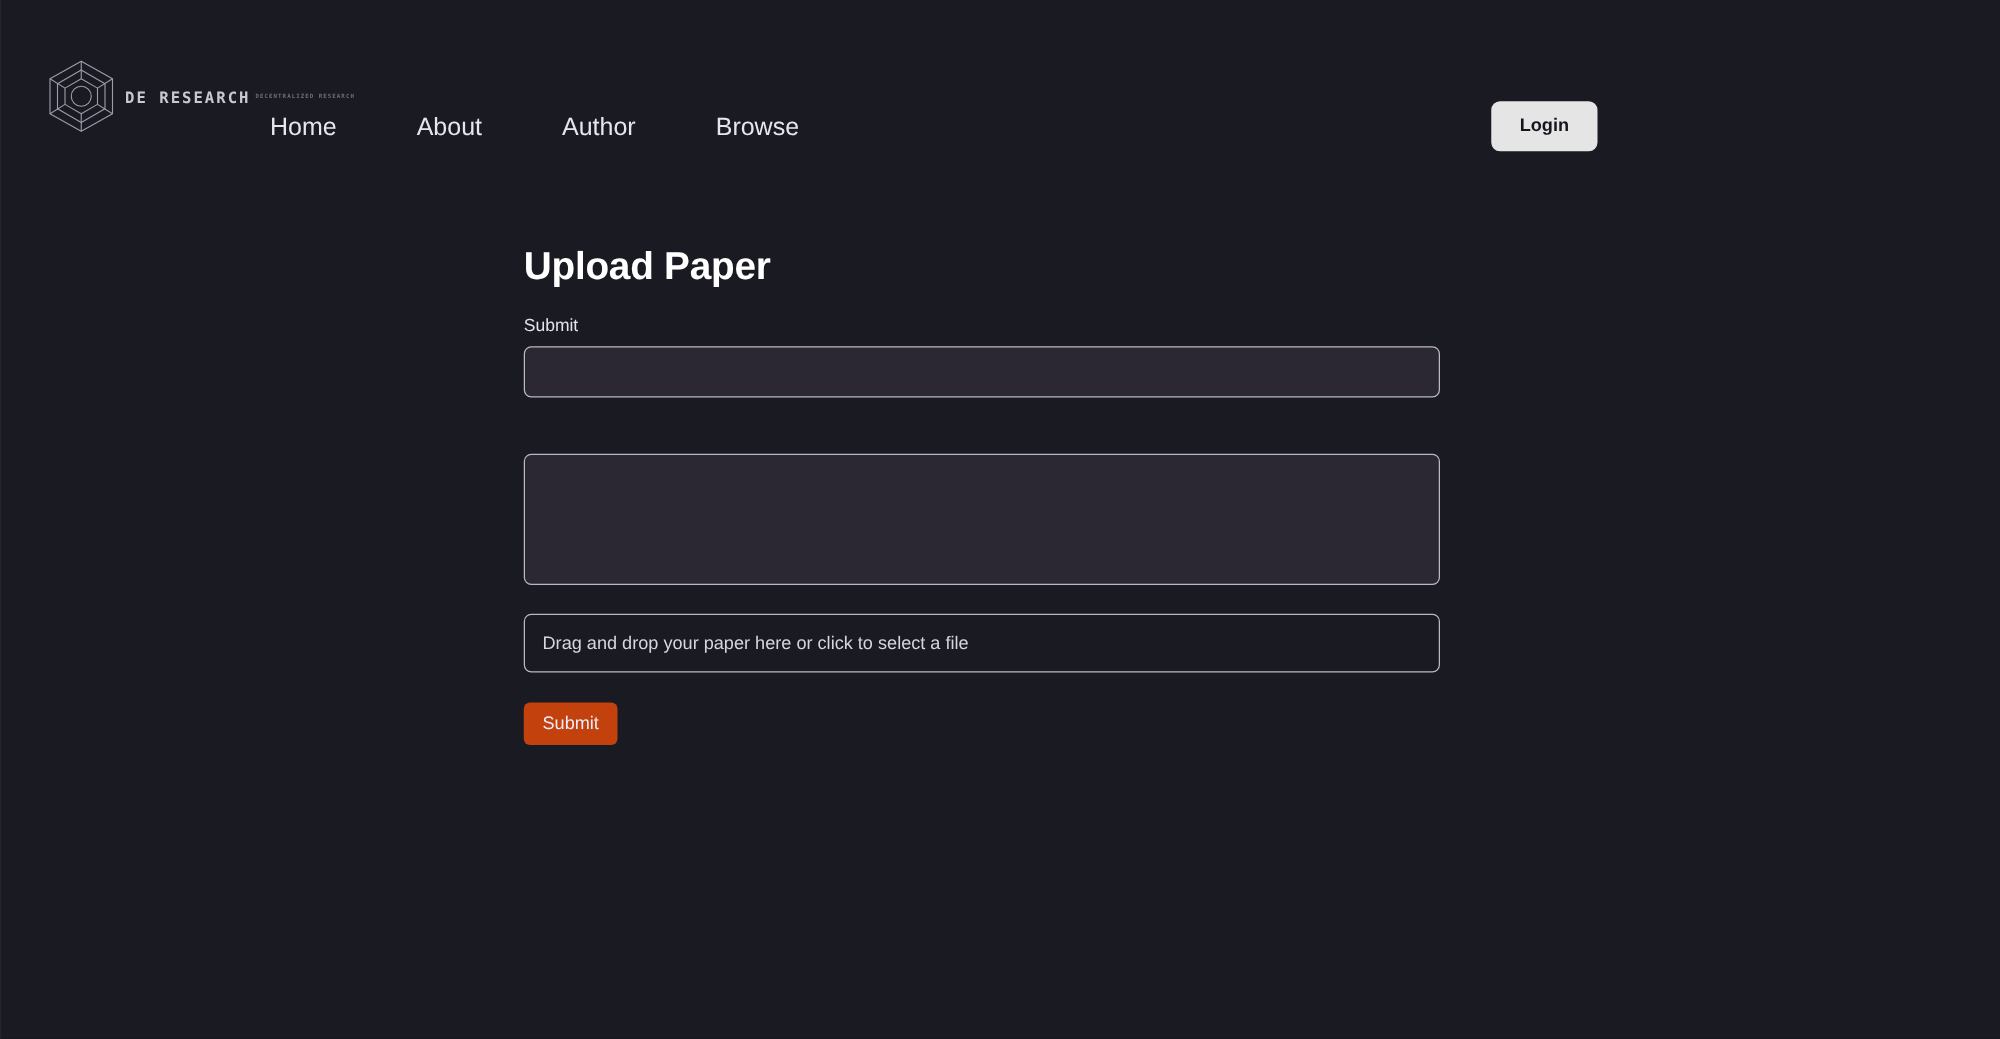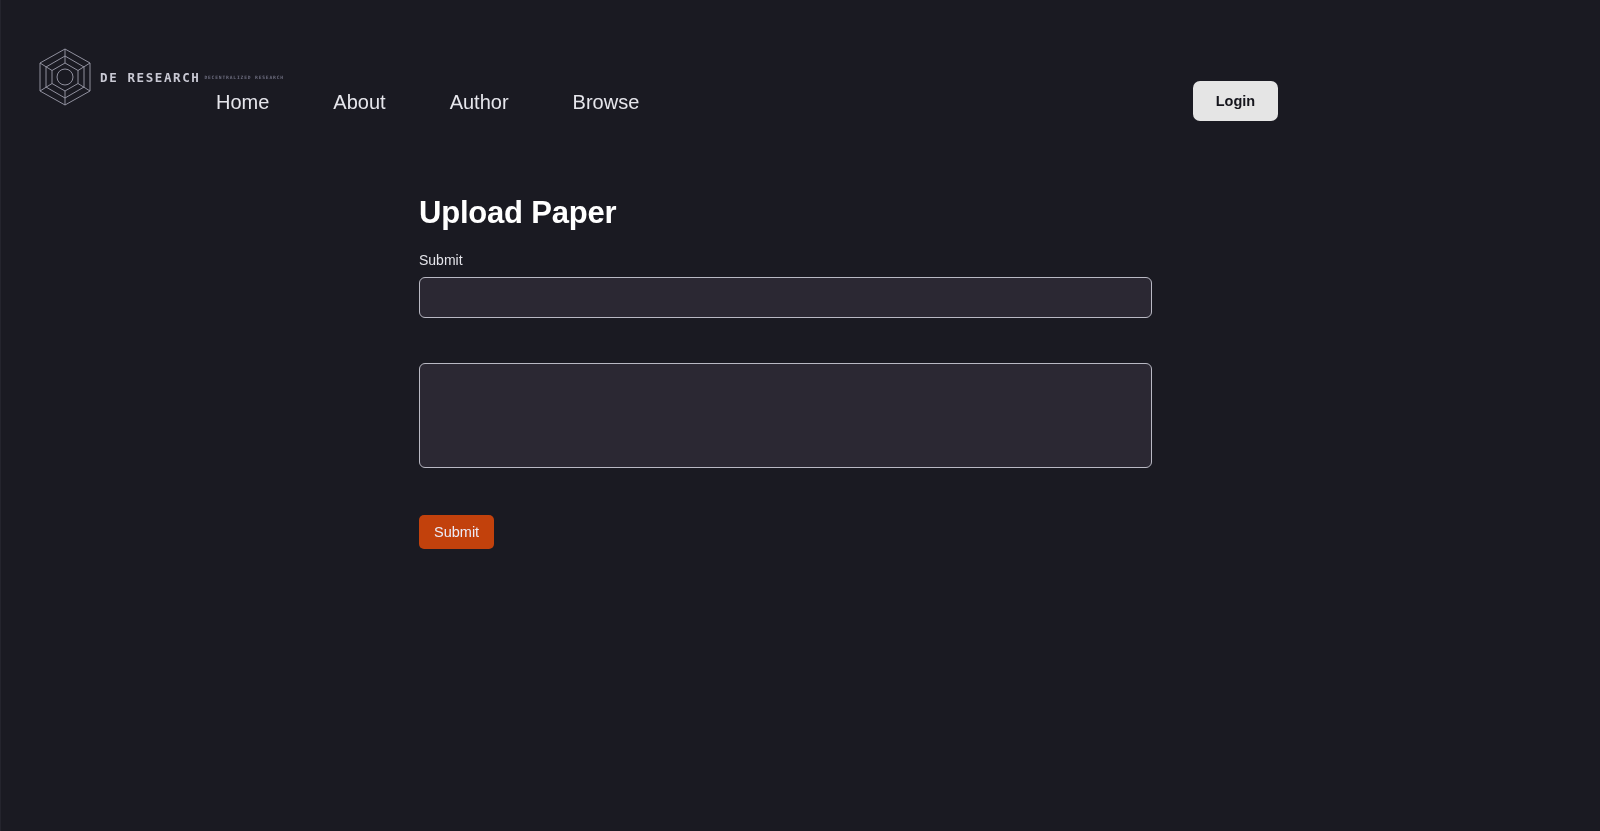--- a/index.html
+++ b/index.html
@@ -236,18 +236,21 @@
 
     <div class="gap-b"></div>
 
     <div class="field">
       <textarea class="text-area" placeholder="" style=""></textarea>
     </div>
 
     <div class="gap-c"></div>
 
     <div class="field">
+      <div class="dropzone">
+        <span class="dropzone-text">Drag and drop your paper here or click to select a file</span>
+      </div>
     </div>
 
     <button class="submit-btn">Submit</button>
   </div>
 
 </div>
 
 </body></html>

